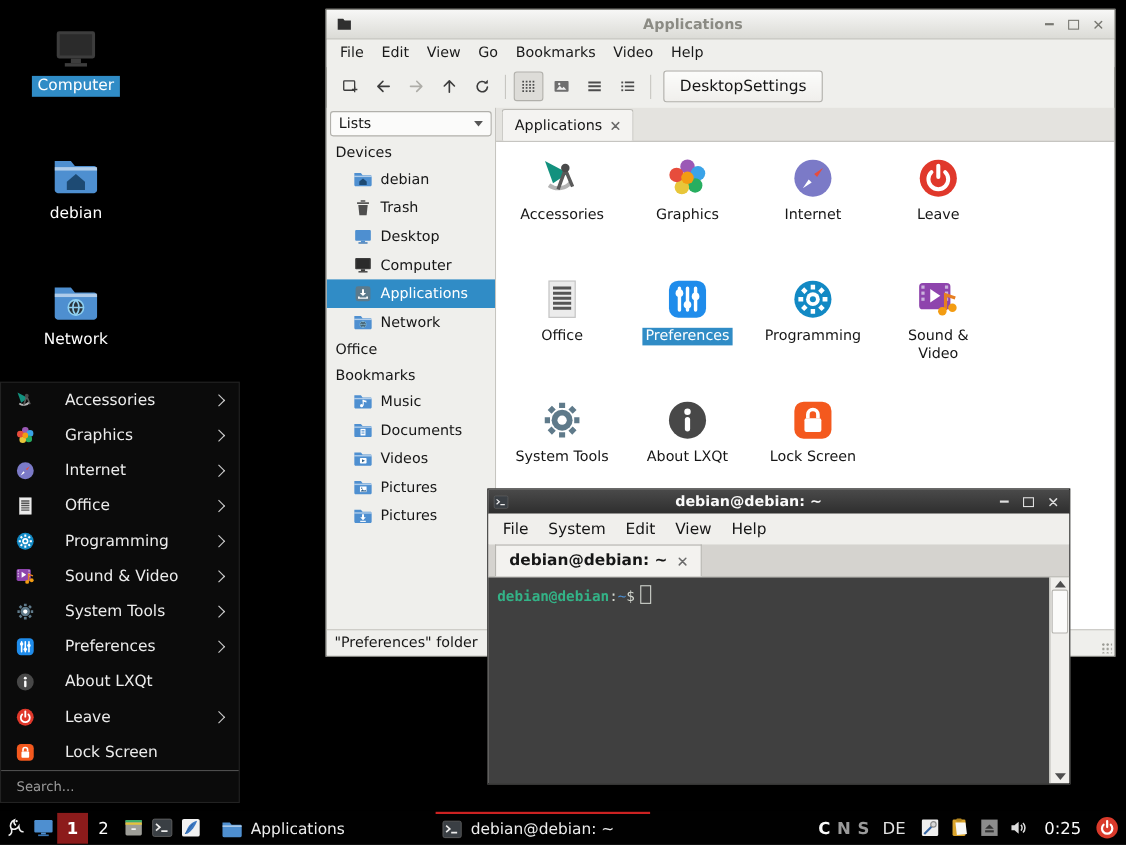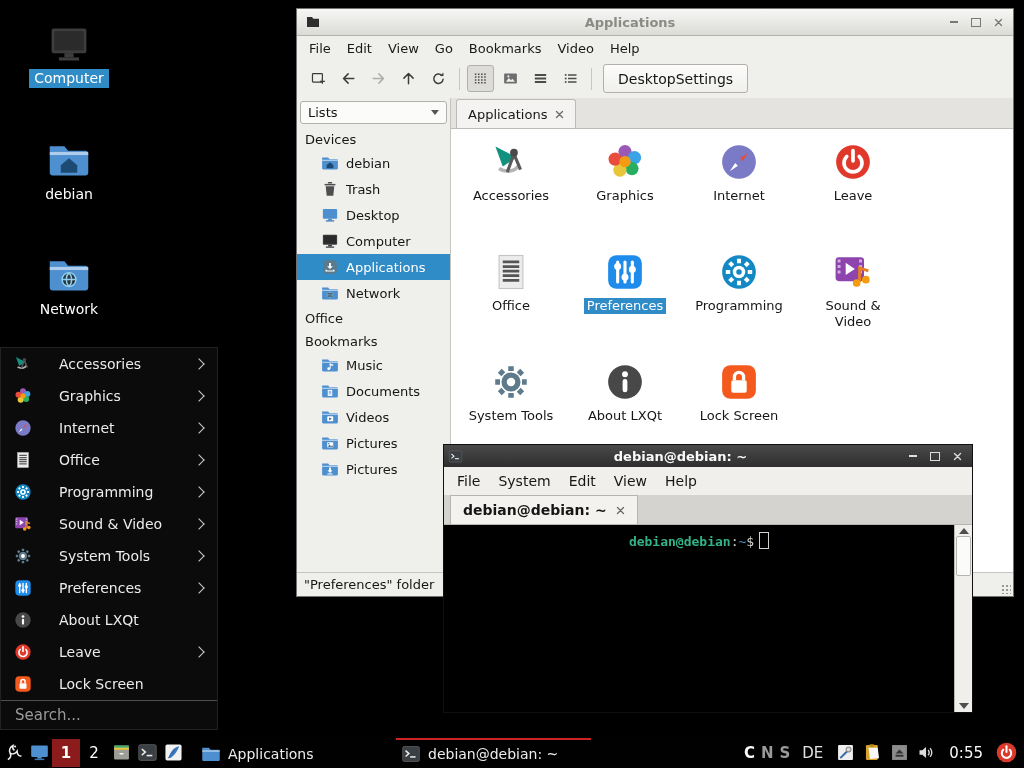--- a/index.html
+++ b/index.html
@@ -13,21 +13,21 @@
   .desktop-icon.selected .di-label{background:#308cc6;}
   
   .menu-popup{position:absolute;left:0;top:347px;width:218px;background:#0b0b0b;border:1px solid #222;
               box-sizing:border-box;z-index:5;}
   .menu-item{height:32px;display:flex;align-items:center;color:#ececec;font-size:14px;padding:0 10px 0 12px;}
   .mi-icon{width:20px;height:20px;margin-right:26px;flex:none;}
   .mi-label{flex:1;white-space:nowrap;}
   .chev{width:7px;height:7px;border-right:1.7px solid #cfcfcf;border-bottom:1.7px solid #cfcfcf;
         transform:rotate(-45deg);margin-right:4px;flex:none;}
   .menu-search{border-top:1px solid #4e4e4e;height:28px;display:flex;align-items:center;padding:0 12px;}
-  .menu-search input{background:transparent;border:none;outline:none;color:#c2410c;font-size:15px;width:100%;
+  .menu-search input{background:transparent;border:none;outline:none;color:#c2410c;font-size:12px;width:100%;
                      font-family:inherit;}
   .menu-search input::placeholder{color:#9a9a9a;}
   
   .wbtns{display:flex;align-items:center;gap:8px;padding:0 8px;}
   .wbtn{width:14px;height:14px;display:flex;align-items:center;justify-content:center;}
   
   .fm-win{position:absolute;left:296px;top:8px;width:718px;height:589px;background:#efefec;
           border:1px solid #73736d;box-sizing:border-box;display:flex;flex-direction:column;z-index:2;}
   .fm-title{height:26px;flex:none;background:linear-gradient(#f7f7f6,#dbdbd6);border-bottom:1px solid #b3b3ad;
             display:flex;align-items:center;}
@@ -78,22 +78,22 @@
             background:#e9e8e5;box-sizing:border-box;display:flex;flex-direction:column;z-index:4;}
   .term-title{height:22px;flex:none;background:linear-gradient(#4a4a4a,#2e2e2e);display:flex;align-items:center;}
   .term-title .t-icon{width:15px;height:15px;margin-left:4px;}
   .term-title .t-text{flex:1;text-align:center;color:#fafafa;font-weight:bold;font-size:13px;}
   .term-menubar{display:flex;background:#f0efec;padding:2px 4px;flex:none;}
   .term-menubar span{padding:4px 9px;color:#161616;font-size:14px;}
   .term-tabbar{height:29px;flex:none;background:#d5d3cf;display:flex;align-items:flex-end;border-bottom:1px solid #b5b4af;}
   .term-tab{height:29px;box-sizing:border-box;background:#f3f2ef;border:1px solid #b5b4af;border-bottom:none;
             display:flex;align-items:center;gap:9px;padding:0 12px;margin-left:6px;font-weight:bold;color:#161616;font-size:14px;}
   .term-body{flex:1;display:flex;min-height:0;}
-  .term-screen{flex:1;background:#000000;font-family:"DejaVu Sans Mono","Liberation Mono",monospace;
-               font-size:13px;padding:7px 8px;color:#d3d7cf;white-space:pre;text-align:center;}
+  .term-screen{flex:1;background:#404040;font-family:"DejaVu Sans Mono","Liberation Mono",monospace;
+               font-size:13px;padding:7px 8px;color:#d3d7cf;white-space:pre;}
   .p-user{color:#33b387;font-weight:bold;}
   .p-path{color:#4b8fd4;}
   .cursor{display:inline-block;width:8px;height:15px;border:1px solid #cfd3cc;vertical-align:-3px;margin-left:5px;}
   .term-scroll{width:17px;flex:none;background:#f0efec;border-left:1px solid #bab9b4;display:flex;
                flex-direction:column;align-items:center;justify-content:space-between;padding:3px 0;}
   .sc-up{width:0;height:0;border-left:5px solid transparent;border-right:5px solid transparent;border-bottom:6px solid #4e4e4e;}
   .sc-dn{width:0;height:0;border-left:5px solid transparent;border-right:5px solid transparent;border-top:6px solid #4e4e4e;}
   .sc-thumb{flex:none;width:13px;height:38px;background:#fbfbfa;border:1px solid #b5b4af;border-radius:2px;margin-top:2px;}
   .sc-track{flex:1;}
   
@@ -811,18 +811,18 @@
       </svg>
     <svg class="tray-icon">
         <use href="#s-clipboard"></use>
       </svg>
     <svg class="tray-icon">
         <use href="#s-eject"></use>
       </svg>
     <svg class="tray-icon">
         <use href="#s-speaker"></use>
       </svg>
-    <span class="clock">0:55</span>
+    <span class="clock">0:25</span>
     <svg class="power-btn">
         <use href="#s-power"></use>
       </svg>
   </div>
 </div>
 
 </body></html>

